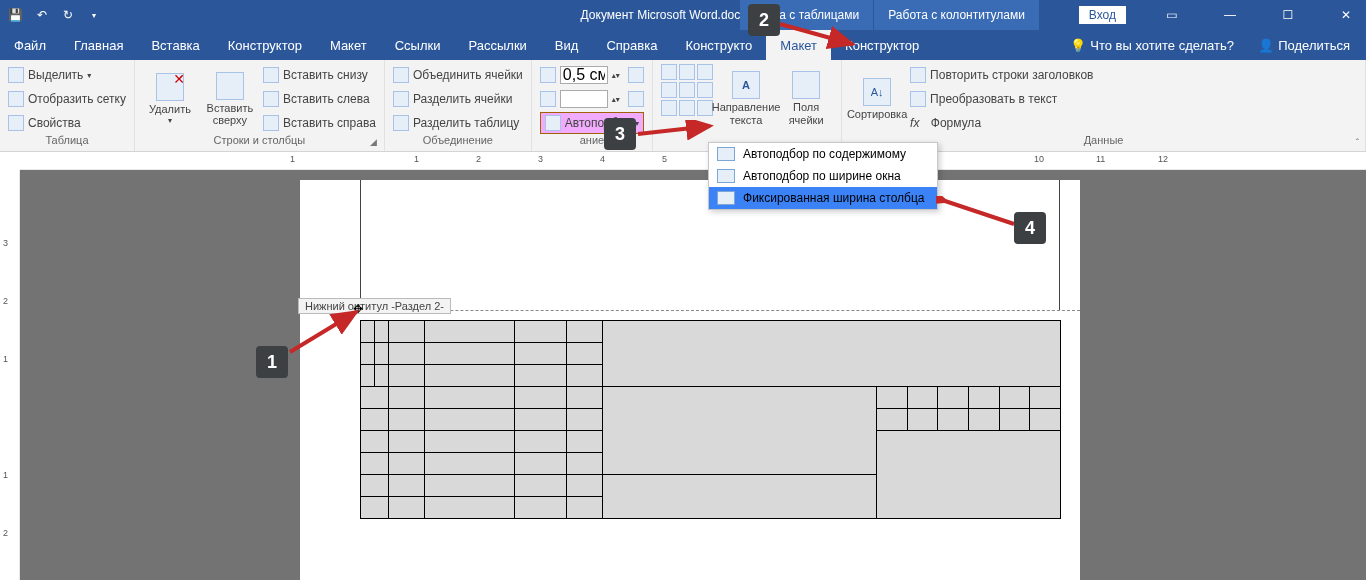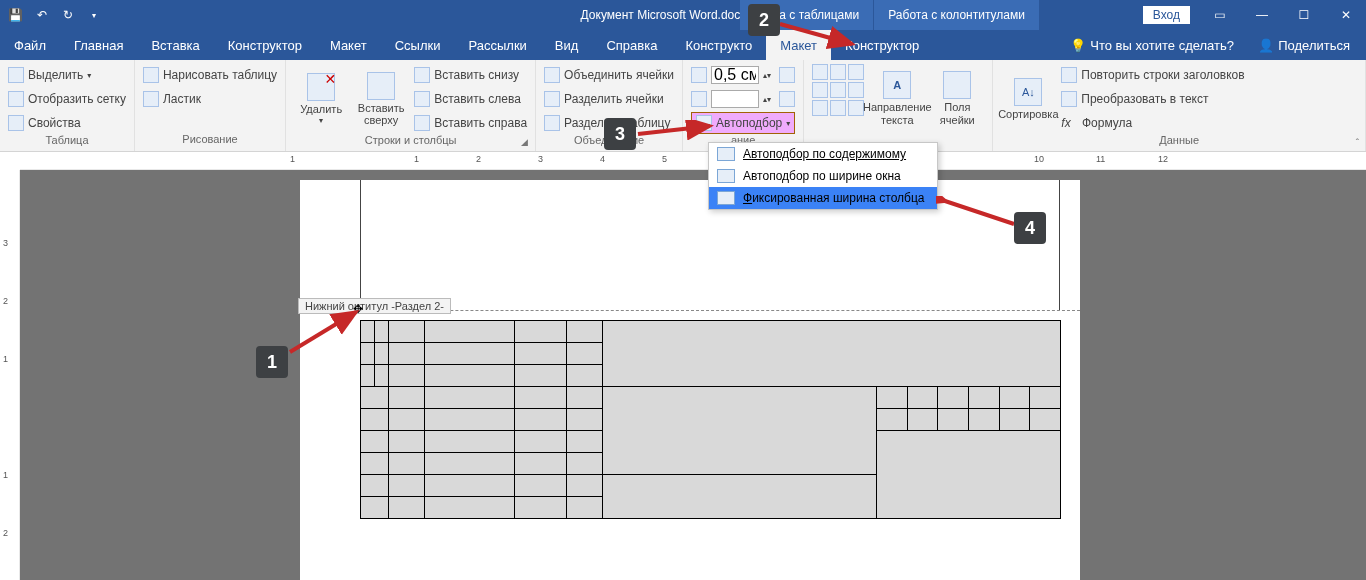--- a/index.html
+++ b/index.html
@@ -6,21 +6,21 @@
 body { width: 1366px; height: 580px; overflow: hidden; background: #fff; position: relative; }
 
 
 .titlebar { height: 30px; background: #2b579a; display: flex; align-items: center; color: #fff; font-size: 12px; position: relative; }
 .qat { display: flex; align-items: center; gap: 10px; padding: 0 8px; }
 .qat-item { width: 16px; height: 16px; display: flex; align-items: center; justify-content: center; cursor: pointer; }
 .title-center { position: absolute; left: 50%; transform: translateX(-50%); white-space: nowrap; }
 .context-tabs { position: absolute; left: 740px; display: flex; height: 30px; }
 .ctx-tab { padding: 0 14px; display: flex; align-items: center; font-size: 12px; background: #3a6cb5; border-right: 1px solid #2b579a; }
 .ctx-tab.hf { background: #3a6cb5; }
-.win-controls { margin-left: auto; display: flex; align-items: center; gap: 2px; }
+.win-controls { margin-left: auto; display: flex; align-items: center; gap: 18px; }
 .login-btn { background: #fff; color: #2b579a; padding: 2px 10px; font-size: 12px; margin-right: 8px; }
 .win-btn { width: 40px; height: 30px; display: flex; align-items: center; justify-content: center; }
 
 
 .ribbon-tabs { height: 30px; background: #2b579a; display: flex; color: #fff; font-size: 13px; }
 .rtab { padding: 0 14px; display: flex; align-items: center; cursor: pointer; }
 .rtab.active { background: #f3f3f3; color: #2b579a; }
 .help-region { margin-left: auto; display: flex; align-items: center; gap: 24px; padding: 0 16px; }
 
 
@@ -53,21 +53,21 @@
 .move-cursor { position: absolute; left: 53px; top: 122px; font-size: 12px; }
 
 
 .dtable { position: absolute; left: 60px; top: 140px; border-collapse: collapse; }
 .dtable td { border: 1px solid #000; background: #d9d9d9; }
 
 
 .autof-menu { position: absolute; left: 708px; top: 142px; width: 230px; background: #fff; border: 1px solid #c7c7c7; box-shadow: 2px 2px 6px rgba(0,0,0,0.2); font-size: 12px; z-index: 50; }
 .autof-item { display: flex; align-items: center; gap: 8px; padding: 4px 8px; }
 .autof-item.hover { background: #3b82f6; }
-.autof-item .underline { text-decoration: underline; }
+.autof-item .underline { }
 .autof-i { width: 18px; height: 14px; border: 1px solid #7ba6d6; background: #e6eef8; }
 
 
 .marker { position: absolute; width: 32px; height: 32px; background: #3d4043; color: #fff; border-radius: 4px; display: flex; align-items: center; justify-content: center; font-size: 18px; font-weight: bold; z-index: 60; }
 svg.arrow { position: absolute; z-index: 55; pointer-events: none; }
 
 .collapse-caret { position: absolute; right: 6px; bottom: 2px; font-size: 10px; color: #777; }
 </style>
 </head>
 <body>
@@ -134,35 +134,20 @@
           </div>
         <div class="vitem">
             <span class="sm-icon"></span>
             <span>Свойства</span>
           </div>
       </div>
     </div>
     <div class="rgroup-label">Таблица</div>
   </div>
 
-  <div class="rgroup">
-    <div class="rgroup-body">
-      <div class="vstack">
-        <div class="vitem">
-            <span class="sm-icon"></span>
-            <span>Нарисовать таблицу</span>
-          </div>
-        <div class="vitem">
-            <span class="sm-icon"></span>
-            <span>Ластик</span>
-          </div>
-      </div>
-    </div>
-    <div class="rgroup-label">Рисование</div>
-  </div>
 
   <div class="rgroup">
     <div class="rgroup-body">
       <div class="big-btn">
         <div class="big-icon" style="position:relative;">
             <span style="position:absolute;right:-2px;top:-2px;color:#c00;font-size:14px;">✕</span>
           </div>
         <span>Удалить</span>
           <span style="font-size:8px;">▾</span>
       </div>

